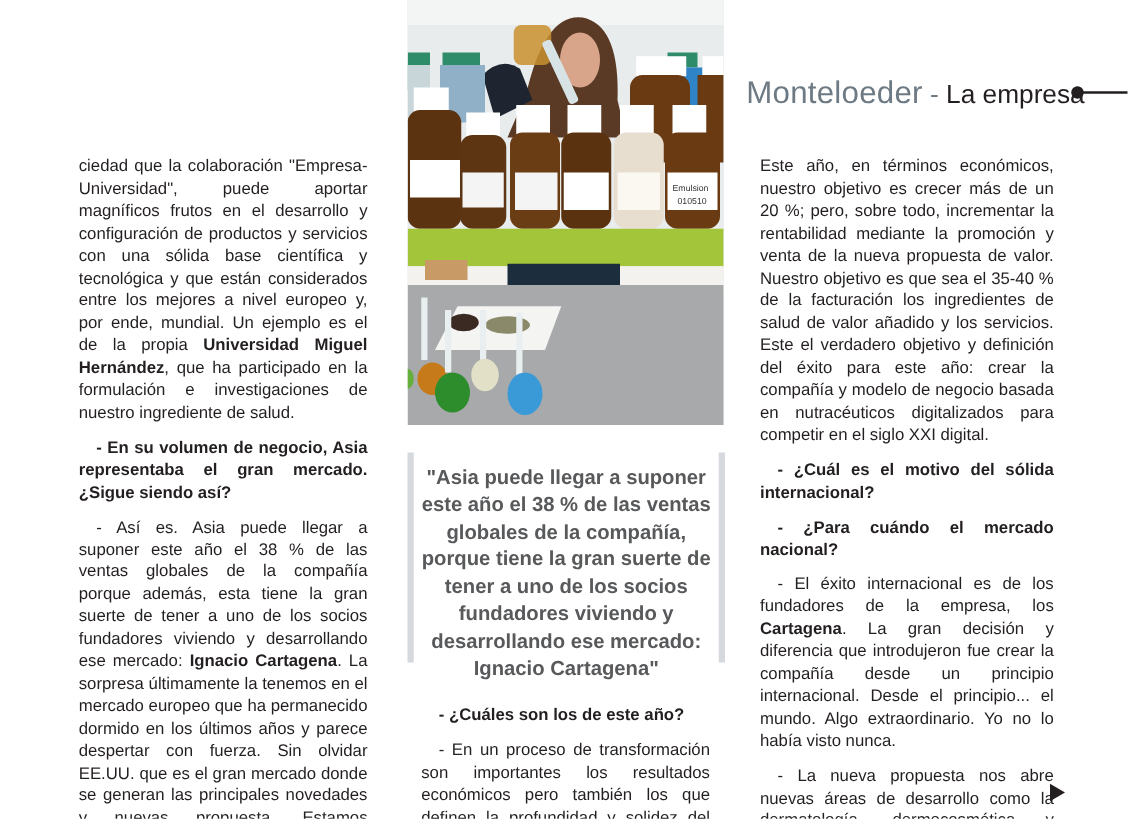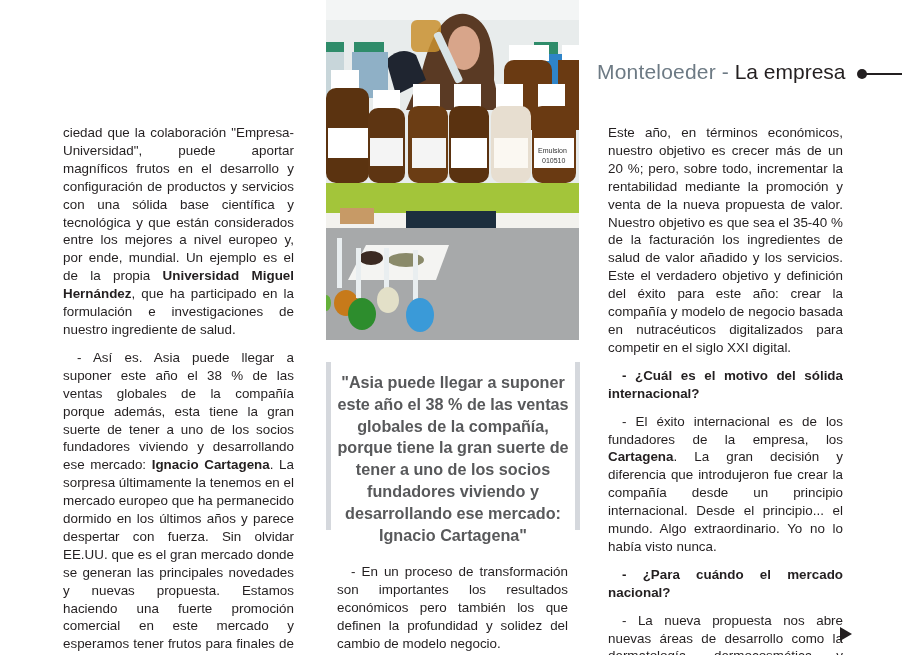--- a/index.html
+++ b/index.html
@@ -9,21 +9,21 @@
     }
     .col { position: absolute; font-size: 13.4px; line-height: 17.9px; text-align: justify; }
     .col p { margin: 10px; }
     .col .ind { text-indent: 14px; }
     .col b { font-weight: bold; }
     #col-left { left: 53px; top: 114px; width: 251px; }
     #col-mid { left: 327px; top: 553px; width: 251px; }
     #col-right { left: 598px; top: 114px; width: 255px; }
 
     #header { position: absolute; left: 597px; top: 60px; width: 305px; height: 28px; }
-    #header .brand { font-size: 21px; color: #6d7a84; letter-spacing: 0.2px; }
+    #header .brand { font-size: 25px; color: #6d7a84; letter-spacing: 0.2px; }
     #header .sep { font-size: 21px; color: #6d7a84; }
     #header .section { font-size: 21px; color: #231f20; }
     #header .dot { position: absolute; left: 260px; top: 9px; width: 10px; height: 10px; border-radius: 50%; background: #231f20; }
     #header .line { position: absolute; left: 268px; top: 13px; width: 40px; height: 2px; background: #231f20; }
     .hdr-text { position: absolute; left: 0; top: 0; white-space: nowrap; }
 
     #photo { position: absolute; left: 326px; top: 0; width: 253px; height: 340px; overflow: hidden; background: #e9ecec; }
     #photo svg { display: block; }
 
     #pullquote { position: absolute; left: 326px; top: 362px; width: 254px; height: 168px; }
@@ -117,34 +117,36 @@
     <rect x="58" y="248" width="5" height="50" fill="#e9eef0"></rect>
     <ellipse cx="62" cy="300" rx="11" ry="13" fill="#e3e0c8"></ellipse>
     <rect x="87" y="250" width="5" height="50" fill="#e9eef0"></rect>
     <ellipse cx="94" cy="315" rx="14" ry="17" fill="#3a9ad8"></ellipse>
     <ellipse cx="0" cy="303" rx="5" ry="8" fill="#64b03a"></ellipse>
   </svg>
 </div>
 
 <div id="col-left" class="col">
   <p><span>ciedad que la colaboración "Empresa-Universidad", puede aportar magníficos frutos en el desarrollo y configuración de productos y servicios con una sólida base científica y tecnológica y que están considerados entre los mejores a nivel europeo y, por ende, mundial. Un ejemplo es el de la propia </span><b>Universidad Miguel Hernández</b><span>, que ha participado en la formulación e investigaciones de nuestro ingrediente de salud.</span></p>
+  <p class="ind"><b>- En su volumen de negocio, Asia representaba el gran mercado. ¿Sigue siendo así?</b></p>
   <p class="ind"><span>- Así es. Asia puede llegar a suponer este año el 38 % de las ventas globales de la compañía porque además, esta tiene la gran suerte de tener a uno de los socios fundadores viviendo y desarrollando ese mercado: </span><b>Ignacio Cartagena</b><span>. La sorpresa últimamente la tenemos en el mercado europeo que ha permanecido dormido en los últimos años y parece despertar con fuerza. Sin olvidar EE.UU. que es el gran mercado donde se generan las principales novedades y nuevas propuesta. Estamos haciendo una fuerte promoción comercial en este mercado y esperamos tener frutos para finales de año y que supere el 30% de nuestros ingresos totales.</span></p>
 </div>
 
 <div id="pullquote">
   <div class="bar-l"></div>
   <div class="qtext">"Asia puede llegar a suponer este año el 38 % de las ventas globales de la compañía, porque tiene la gran suerte de tener a uno de los socios fundadores viviendo y desarrollando ese mercado: Ignacio Cartagena"</div>
   <div class="bar-r"></div>
 </div>
 
 <div id="col-mid" class="col">
+  <p class="ind"><b>- ¿Cuáles son los de este año?</b></p>
   <p class="ind">- En un proceso de transformación son importantes los resultados económicos pero también los que definen la profundidad y solidez del cambio de modelo negocio.</p>
 </div>
 
 <div id="col-right" class="col">
   <p>Este año, en términos económicos, nuestro objetivo es crecer más de un 20 %; pero, sobre todo, incrementar la rentabilidad mediante la promoción y venta de la nueva propuesta de valor. Nuestro objetivo es que sea el 35-40 % de la facturación los ingredientes de salud de valor añadido y los servicios. Este el verdadero objetivo y definición del éxito para este año: crear la compañía y modelo de negocio basada en nutracéuticos digitalizados para competir en el siglo XXI digital.</p>
   <p class="ind"><b>- ¿Cuál es el motivo del sólida internacional?</b></p>
+  <p class="ind"><b>- ¿Para cuándo el mercado nacional?</b></p>
   <p class="ind"><span>- El éxito internacional es de los fundadores de la empresa, los </span><b>Cartagena</b><span>. La gran decisión y diferencia que introdujeron fue crear la compañía desde un principio internacional. Desde el principio... el mundo. Algo extraordinario. Yo no lo había visto nunca.</span></p>
-  <p class="ind"><b>- ¿Para cuándo el mercado nacional?</b></p>
   <p class="ind">- La nueva propuesta nos abre nuevas áreas de desarrollo como la dermatología, dermocosmética y cosmética. Es estos sectores, las empresas españolas son muy importantes a nivel europeo y están teniendo un éxito extraordinario en Asia. Colaborando con estas compañías nacionales es-</p>
 </div>
 
 <div id="continue-arrow"></div>
 
 </body></html>

